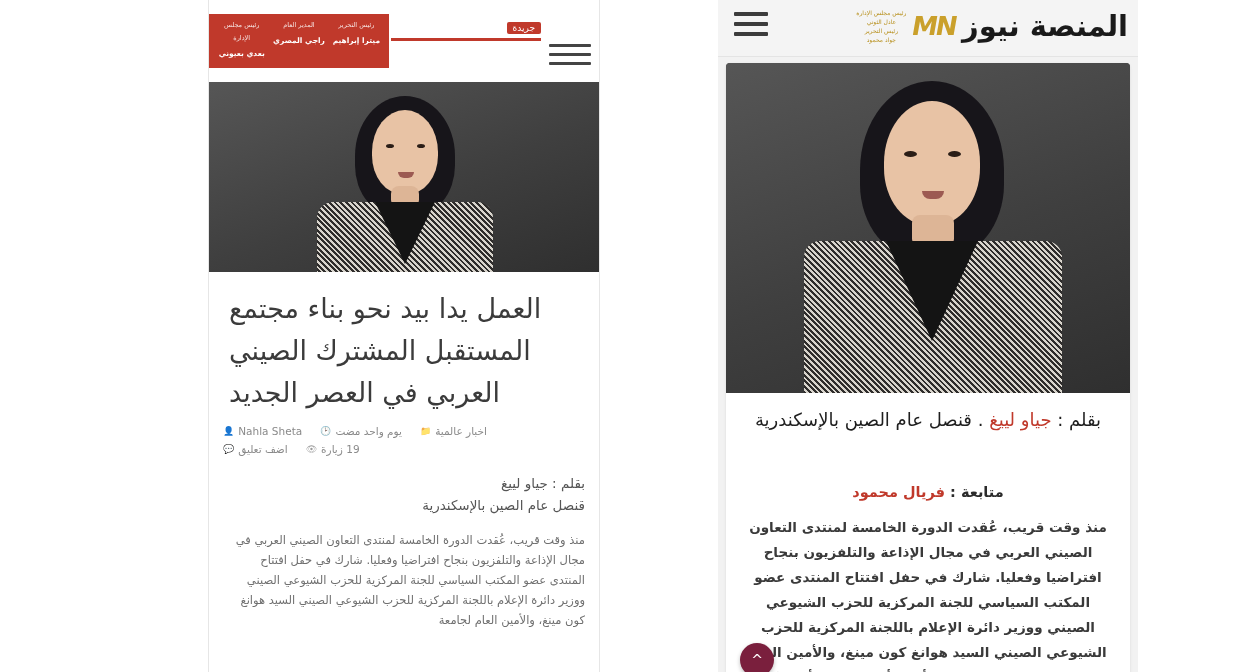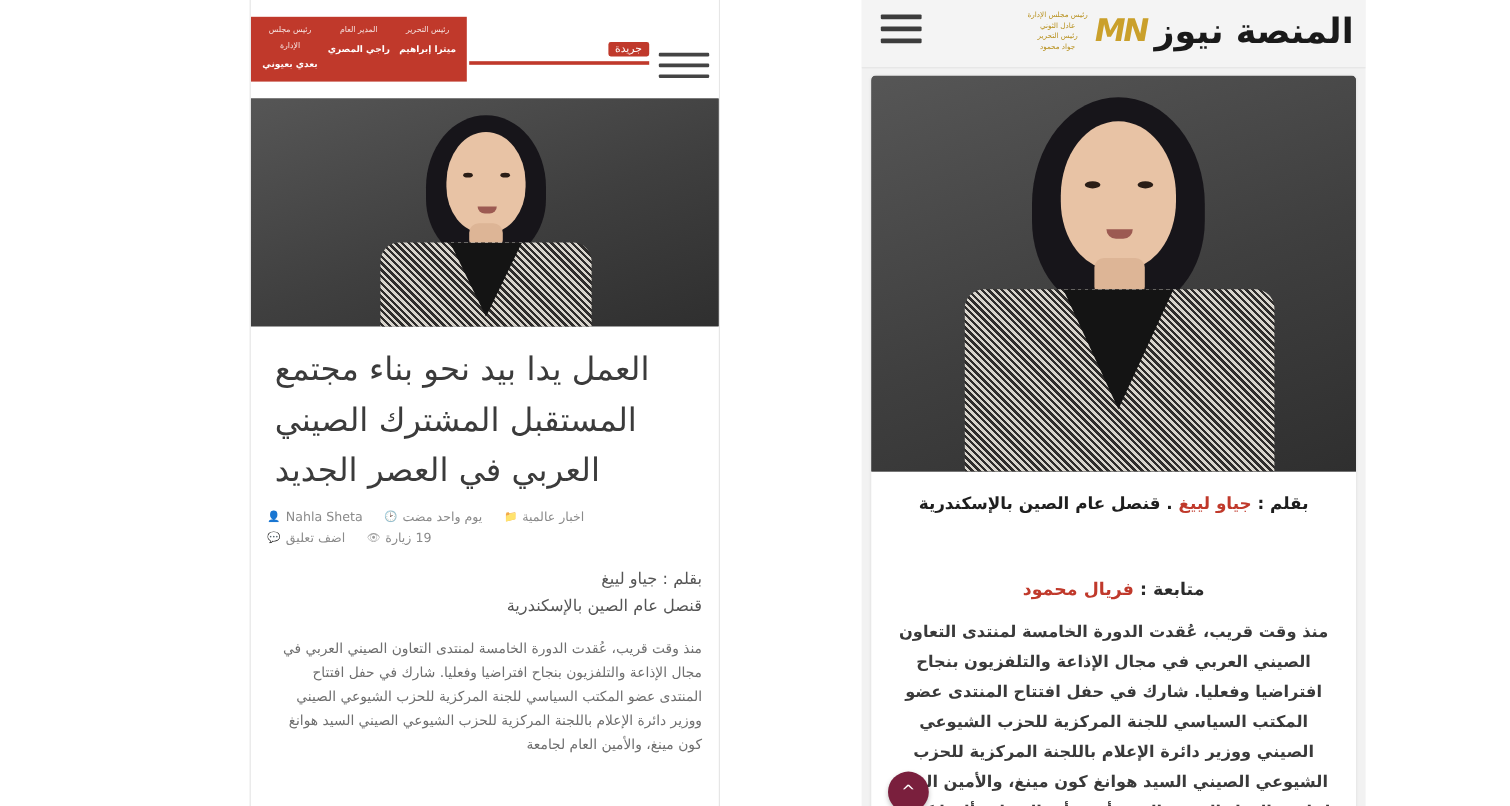--- a/index.html
+++ b/index.html
@@ -73,21 +73,21 @@
     padding: 0 4px;
     box-sizing: border-box;
   }
   .l-redbar-col { width: 54px; }
   .l-redbar-col div:first-child { opacity: .85; font-size: 6.5px; }
   .l-redbar-col div:last-child { font-weight: bold; margin-top: 2px; }
 
   .l-logo {
     position: absolute;
     right: 58px;
-    top: 28px;
+    top: 16px;
     text-align: right;
     direction: rtl;
   }
   .l-logo-small {
     font-size: 9px;
     color: #ffffff;
     background: #c0392b;
     display: inline-block;
     padding: 1px 6px;
     border-radius: 2px;
@@ -261,24 +261,24 @@
     height: 330px;
     background: #4a4a4a;
     position: relative;
     overflow: hidden;
   }
 
   .r-byline {
     direction: rtl;
     text-align: center;
     padding: 14px 16px 0 16px;
-    font-size: 14px;
+    font-size: 18px;
     line-height: 26px;
     color: #2b2b2b;
-    font-weight: bold;
+    font-weight: normal;
   }
   .r-byline .label { color: #1e1e1e; }
   .r-byline .name { color: #c0392b; }
 
   .r-follow {
     direction: rtl;
     text-align: center;
     padding: 2px 16px 0 16px;
     font-size: 14.5px;
     line-height: 26px;

